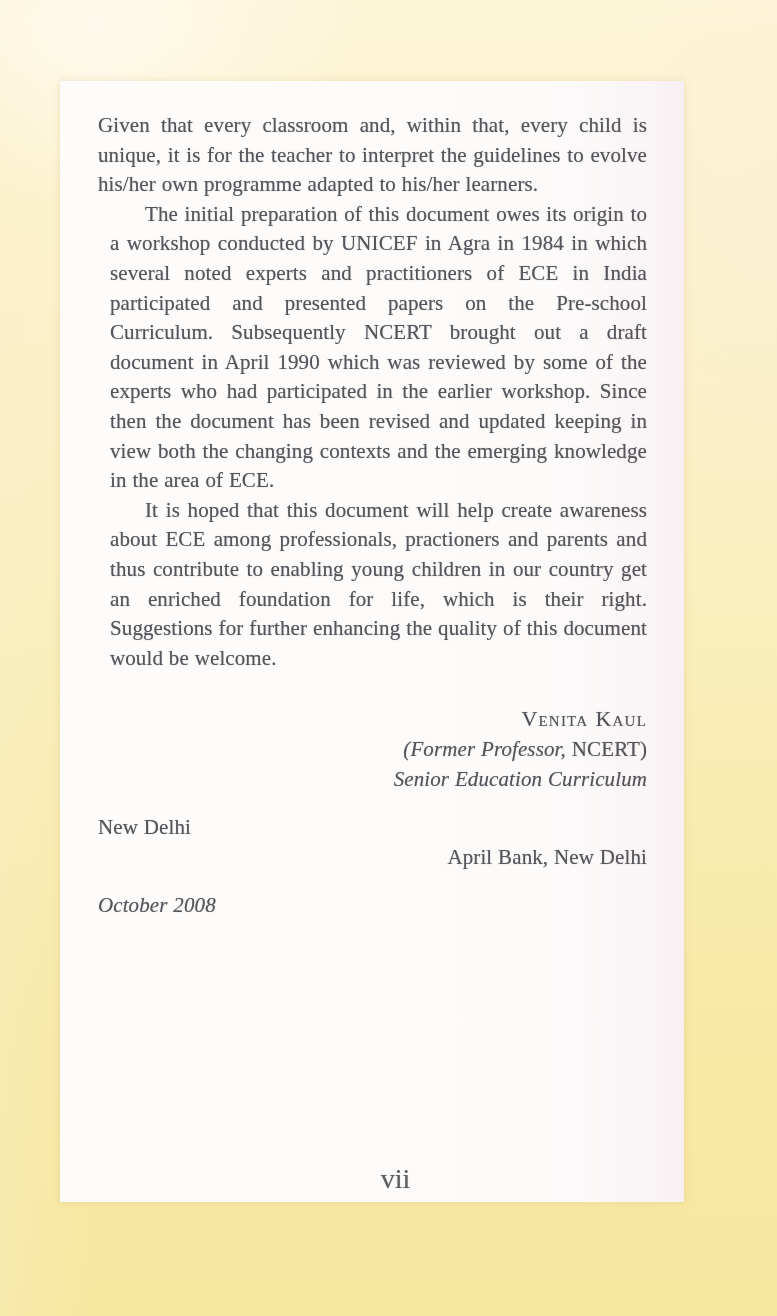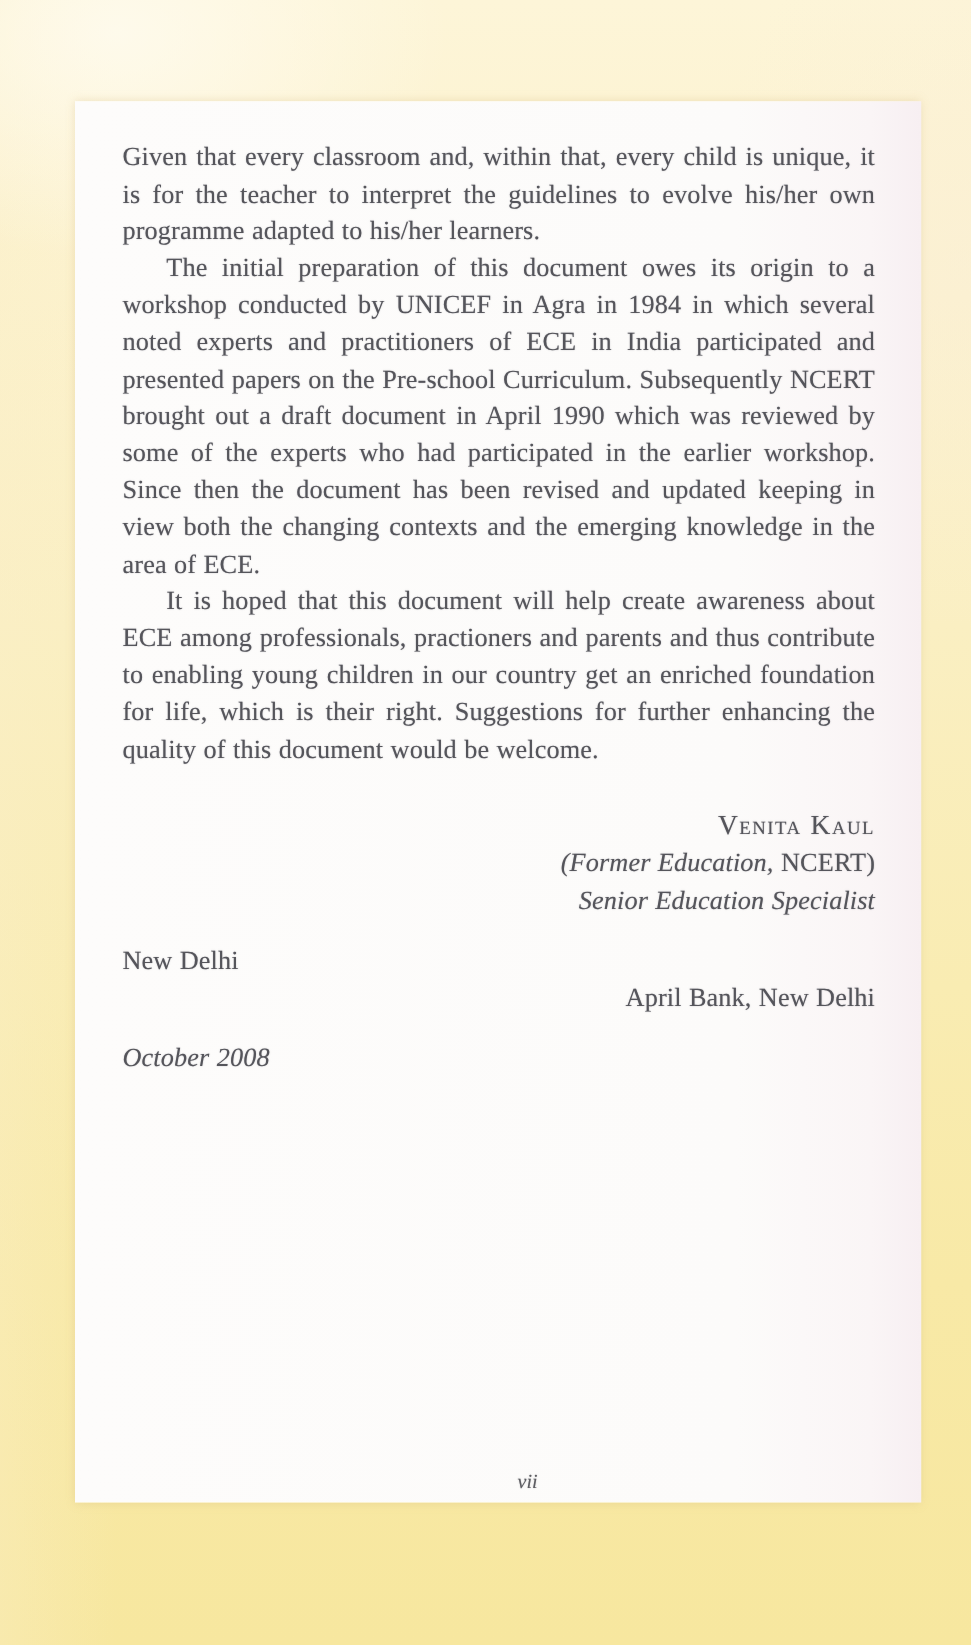--- a/index.html
+++ b/index.html
@@ -22,58 +22,57 @@
     position: absolute; inset: 0;
     background:
       radial-gradient(380px 260px at 12% 2%, rgba(255,252,242,0.75), rgba(255,252,242,0) 70%),
       radial-gradient(300px 420px at 99% 16%, rgba(250,238,215,0.55), rgba(250,238,215,0) 70%),
       linear-gradient(90deg, rgba(250,238,200,0.35) 0%, rgba(250,238,200,0) 12%);
     pointer-events: none;
   }
   .paper {
     position: absolute;
     left: 60px; top: 81px;
-    width: 677px; height: 1121px;
+    width: 624px; height: 1121px;
     background: linear-gradient(90deg, #fdfcfb 0%, #fcfbfa 78%, #faf5f6 94%, #f7eff2 100%);
     box-shadow: 0 0 7px rgba(205,180,120,0.35);
   }
   .content {
     position: absolute;
     left: 38px; right: 37px; top: 30px;
     color: #55555b;
     font-size: 21px;
     line-height: 29.6px;
     text-align: justify;
     word-spacing: 0.5px;
     letter-spacing: 0.1px;
     text-shadow: 0 0 1px rgba(90,90,98,0.55);
   }
   .content p { margin: 0; }
-  .content p.indented { text-indent: 35px; }
+  .content p.indented { text-indent: 35px; margin-left: 12px; }
   .sig-block { margin-top: 31px; }
   .sig-row {
     display: flex;
     justify-content: space-between;
     line-height: 30px;
   }
   .sig-name {
     font-variant: small-caps;
     letter-spacing: 1.2px;
     font-size: 22px;
   }
   .italic { font-style: italic; }
   .sig-left { text-align: left; margin-top: 48px; }
   .sig-right { text-align: center; margin-left: auto; }
   .role-org { font-style: normal; margin-left: 6px; }
   .folio {
     position: absolute;
     left: 0; right: 0; bottom: 7px;
     text-align: center;
-    font-style: italic;
-    font-size: 16px;
+    font-size: 28px;
     color: #5d5d62;
     text-shadow: 0 0 1px rgba(93,93,98,0.5);
     margin-left: 47px;
   }
 </style>
 </head>
 <body>
 
 <div class="scan-bg">
   <div class="paper">
@@ -85,26 +84,26 @@
 
       <p class="indented">It is hoped that this document will help create awareness about ECE among professionals, practioners and parents and thus contribute to enabling young children in our country get an enriched foundation for life, which is their right. Suggestions for further enhancing the quality of this document would be welcome.</p>
 
       <div class="sig-block">
 
         <div class="sig-row">
           <span class="sig-right sig-name">Venita Kaul</span>
         </div>
 
         <div class="sig-row">
-          <span class="sig-right"><span class="italic">(Former Education,</span><span class="role-org">NCERT)</span></span>
+          <span class="sig-right"><span class="italic">(Former Professor,</span><span class="role-org">NCERT)</span></span>
         </div>
 
         <div class="sig-row">
           <span class="sig-left">New Delhi</span>
-          <span class="sig-right italic">Senior Education Specialist</span>
+          <span class="sig-right italic">Senior Education Curriculum</span>
         </div>
 
         <div class="sig-row">
           <span class="sig-left italic">October 2008</span>
           <span class="sig-right">April Bank, New Delhi</span>
         </div>
 
       </div>
     </div>
 

